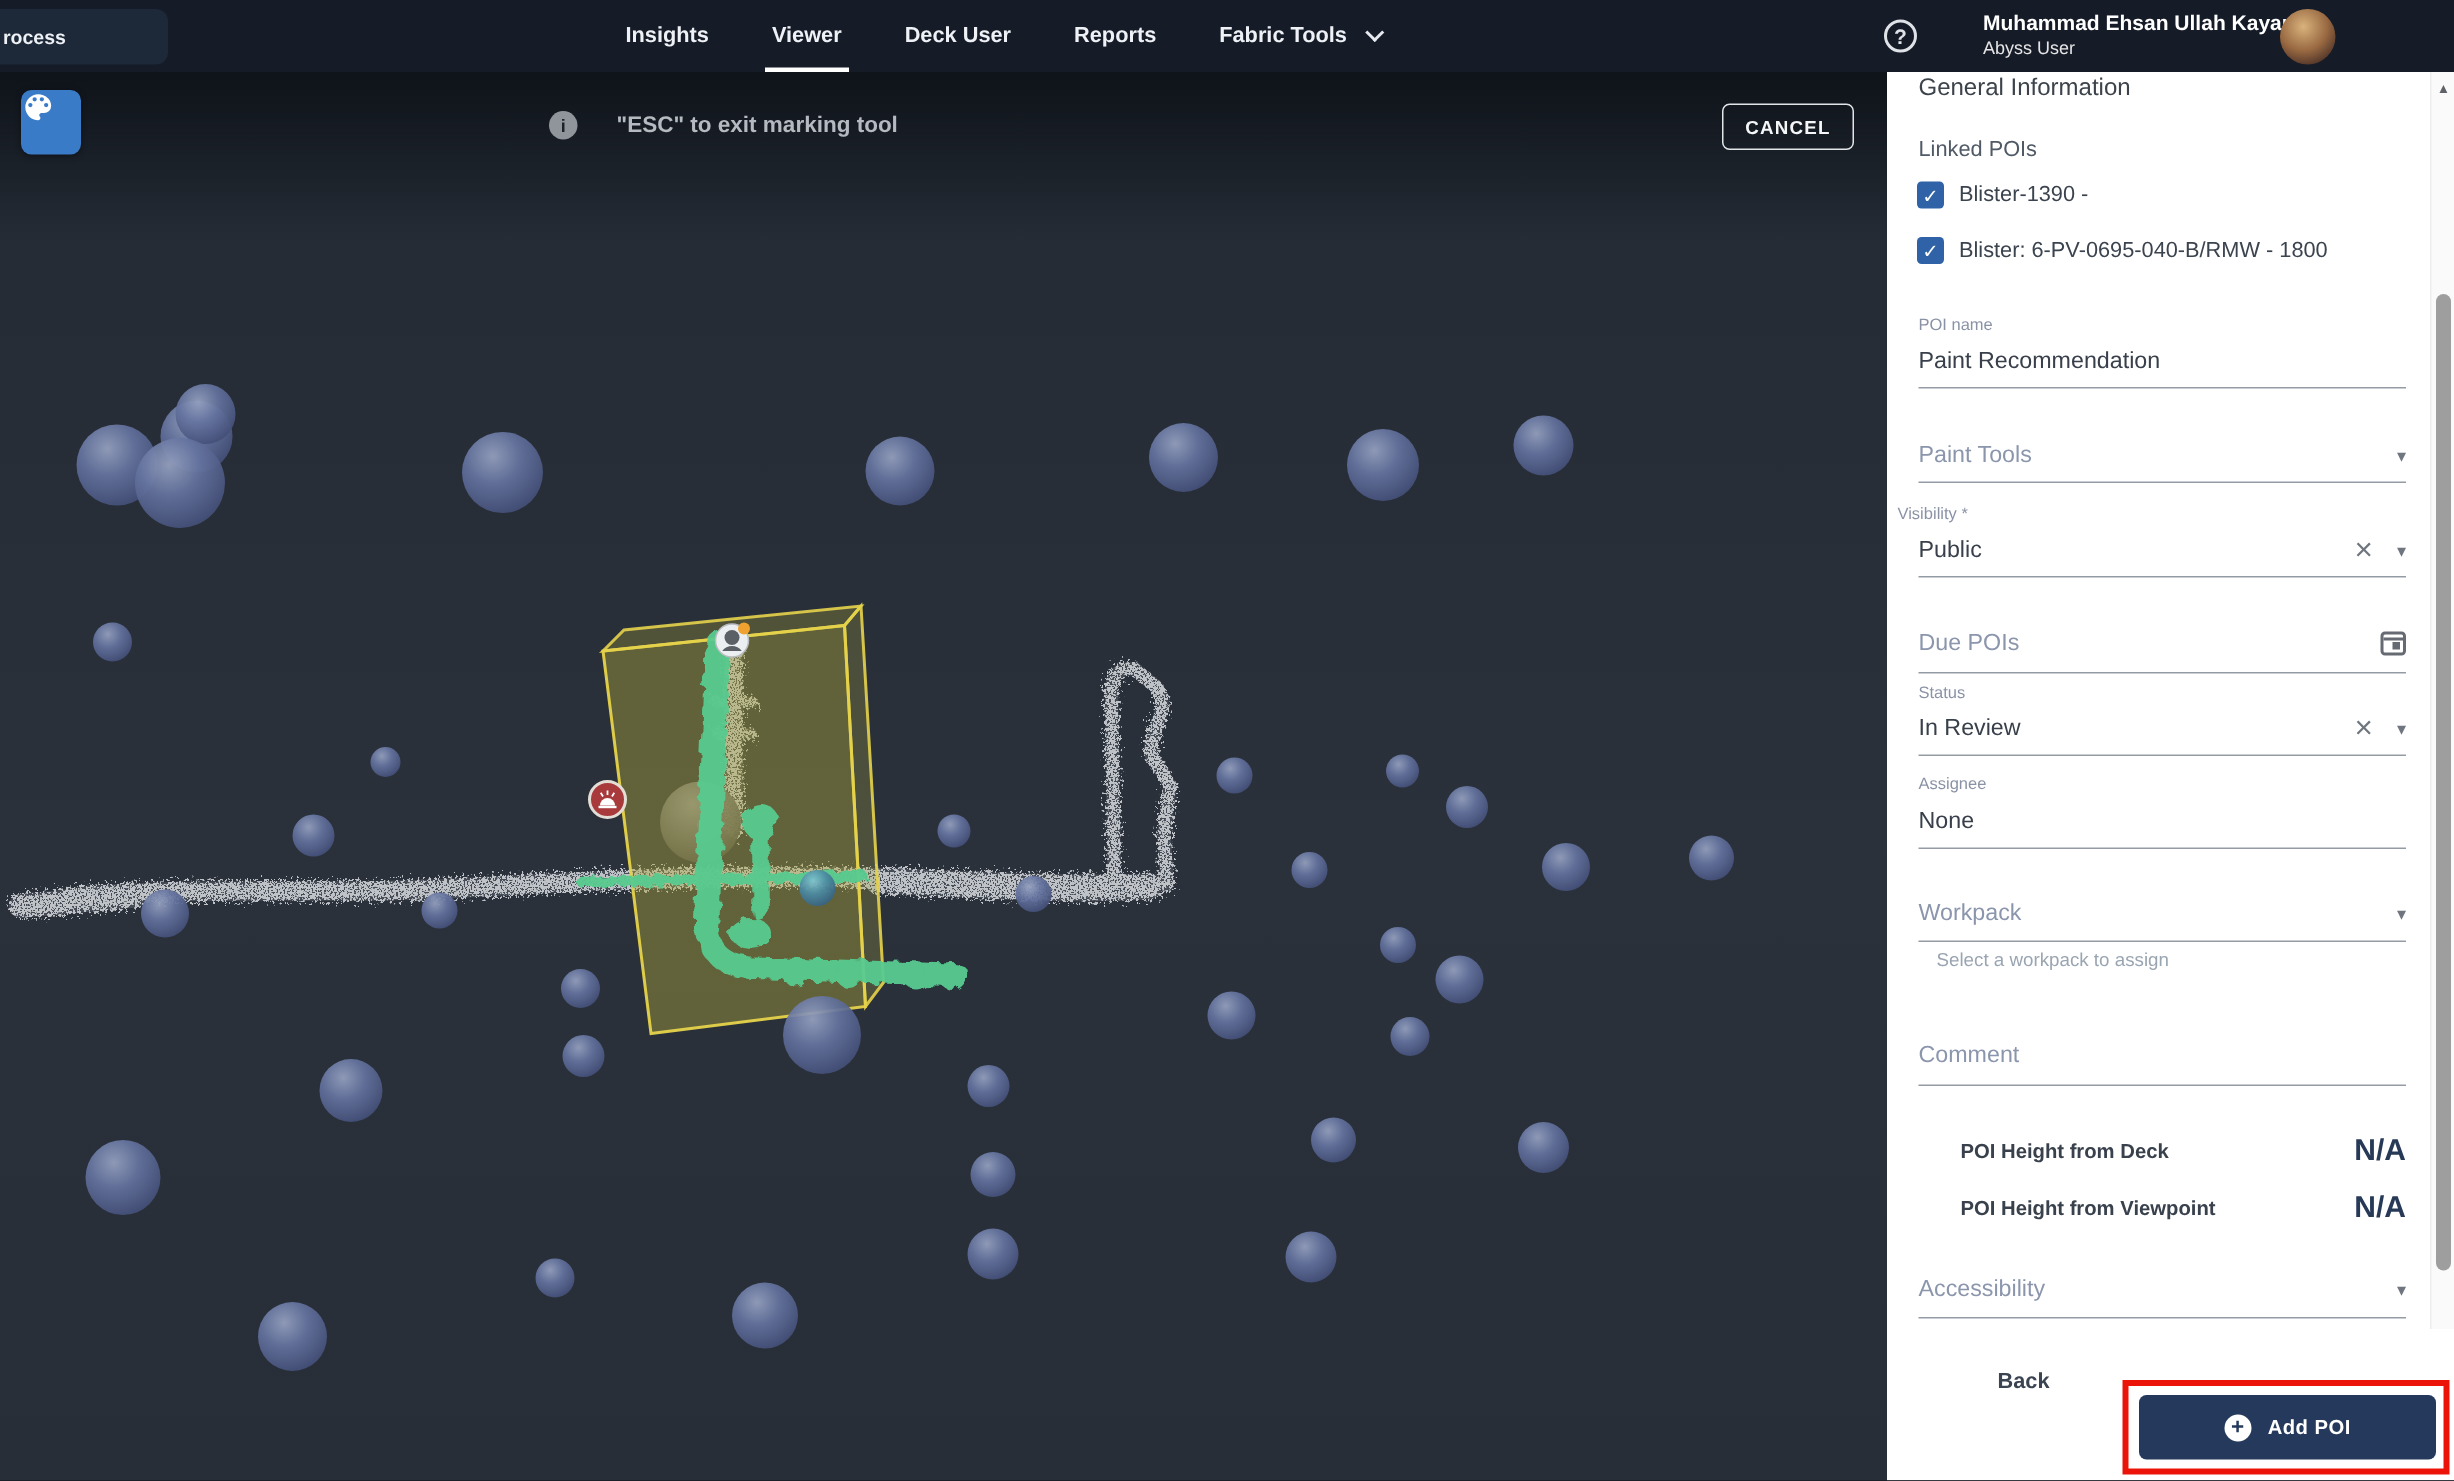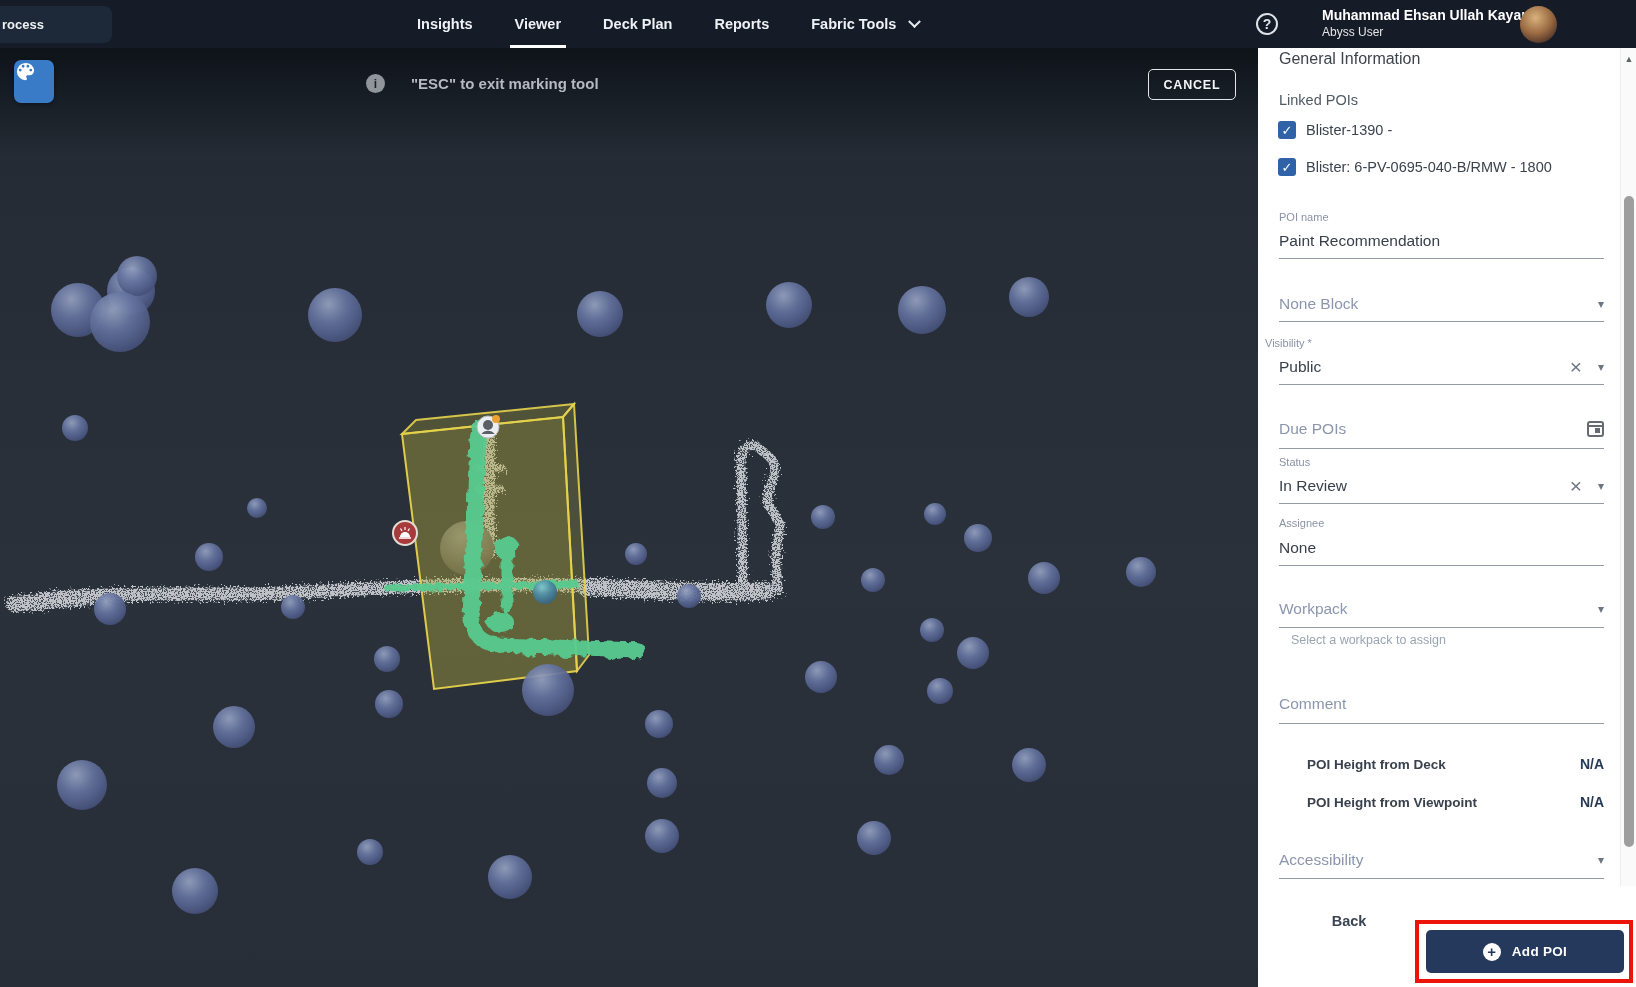--- a/index.html
+++ b/index.html
@@ -52,21 +52,21 @@
   .flabel{font-size:11px;color:#8a93a6;}
   .fvalue{font-size:15.5px;color:#39404b;}
   .fplaceholder{font-size:15.5px;color:#8b96ad;}
   .frow{left:21px;width:325px;display:flex;align-items:center;}
   .frow .grow{flex:1;}
   .underline{left:21px;width:325px;height:1px;background:#959ba4;}
   .dd-arrow{color:#6f7680;font-size:12px;cursor:pointer;}
   .clear-x{color:#6f7680;font-size:21px;line-height:14px;margin-right:16px;cursor:pointer;}
   .helper{left:33px;font-size:12.5px;color:#9aa5b2;text-align:center;}
   .hrow-label{font-size:13.5px;font-weight:bold;color:#39414d;padding-left:28px;}
-  .hrow-value{font-size:14px;font-weight:bold;color:#263a57;}
+  .hrow-value{font-size:20px;font-weight:bold;color:#263a57;}
   .cal{width:17px;height:16px;border:2px solid #666b73;border-radius:3px;position:relative;cursor:pointer;}
   .cal::before{content:"";position:absolute;left:0;right:0;top:2px;height:2px;background:#666b73;}
   .cal::after{content:"";position:absolute;right:2px;bottom:2px;width:5px;height:5px;background:#666b73;}
   #back-btn{left:46px;top:855px;width:90px;height:36px;display:flex;align-items:center;justify-content:center;
             font-size:14.5px;font-weight:bold;color:#3b4452;cursor:pointer;}
   #addpoi-btn{left:168px;top:882px;width:198px;height:43px;background:#24395c;border-radius:5px;display:flex;
             align-items:center;justify-content:center;color:#ffffff;font-size:13.5px;font-weight:bold;
             letter-spacing:.3px;cursor:pointer;}
   #addpoi-btn .plus{width:18px;height:18px;background:#ffffff;color:#24395c;border-radius:50%;font-size:15px;
             font-weight:bold;display:flex;align-items:center;justify-content:center;margin-right:11px;line-height:0;}
@@ -224,21 +224,21 @@
     </div>
 
     <div id="cancel-btn">CANCEL</div>
   </div>
 
   <div id="topbar">
     <div class="chip">rocess</div>
     <div id="nav">
       <div class="nav-item">Insights</div>
       <div class="nav-item active">Viewer</div>
-      <div class="nav-item">Deck Plan</div>
+      <div class="nav-item">Deck User</div>
       <div class="nav-item">Reports</div>
       <div class="nav-item">
         <span>Fabric Tools</span>
         <span class="chev"></span>
       </div>
     </div>
     <div id="help">?</div>
     <div id="userblock">
       <div class="uname">Muhammad Ehsan Ullah Kayani</div>
       <div class="urole">Abyss User</div>
@@ -258,21 +258,21 @@
     <div class="abs cb-row" style="top:110px">
       <div class="checkbox">✓</div>
       <div class="cb-label">Blister: 6-PV-0695-040-B/RMW - 1800</div>
     </div>
 
     <div class="abs flabel" style="left:21px;top:163px">POI name</div>
     <div class="abs fvalue" style="left:21px;top:184px">Paint Recommendation</div>
     <div class="abs underline" style="top:210px"></div>
 
     <div class="abs frow" style="top:247px">
-      <div class="fplaceholder grow">None Block</div>
+      <div class="fplaceholder grow">Paint Tools</div>
       <div class="dd-arrow">▾</div>
     </div>
     <div class="abs underline" style="top:273px"></div>
 
     <div class="abs flabel" style="left:7px;top:289px">Visibility *</div>
     <div class="abs frow" style="top:310px">
       <div class="fvalue grow">Public</div>
       <div class="clear-x">×</div>
       <div class="dd-arrow">▾</div>
     </div>

